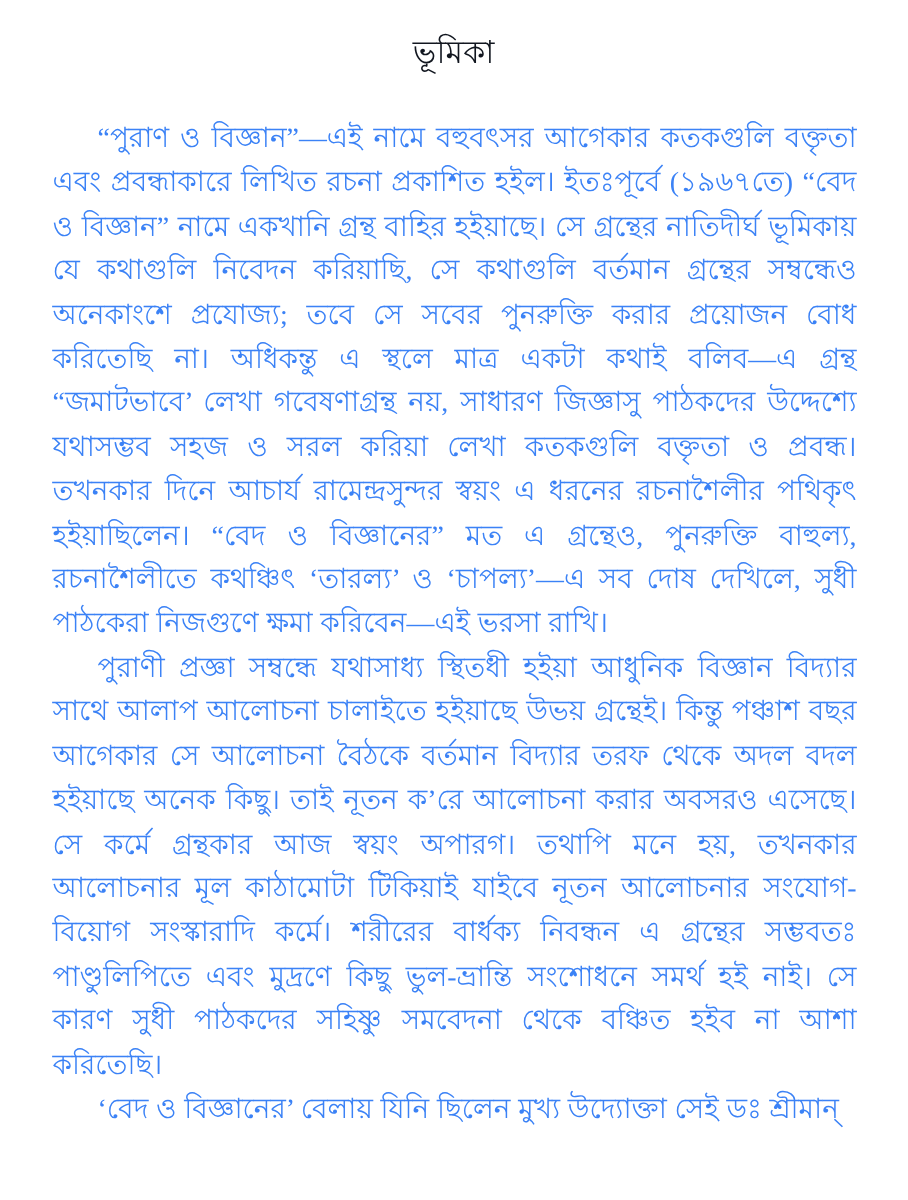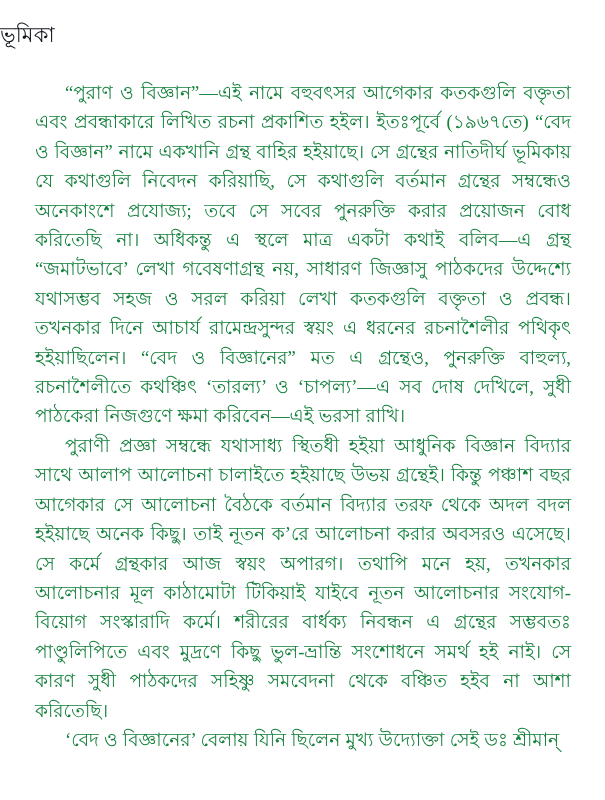--- a/index.html
+++ b/index.html
@@ -18,40 +18,40 @@
     height: 800px;
     background: #ffffff;
     overflow: hidden;
     box-sizing: border-box;
   }
   .page-title {
     position: absolute;
     left: 0;
     top: 22px;
     width: 605px;
-    text-align: left;
+    text-align: center;
     font-size: 21px;
     line-height: 26px;
     letter-spacing: 0.2px;
     color: #11161f;
     font-weight: 400;
   }
   .body-col {
     position: absolute;
     left: 35px;
     top: 78px;
     width: 536px;
   }
   .para {
     margin: 0;
     font-size: 18.6px;
     line-height: 29.4px;
     text-align: justify;
     text-justify: inter-word;
-    color: #15803d;
+    color: #3b82f6;
     word-spacing: 0.5px;
     -webkit-hyphens: none;
     hyphens: none;
   }
   .para .indent {
     display: inline-block;
     width: 30px;
   }
   .para.no-justify {
     text-align: left;

